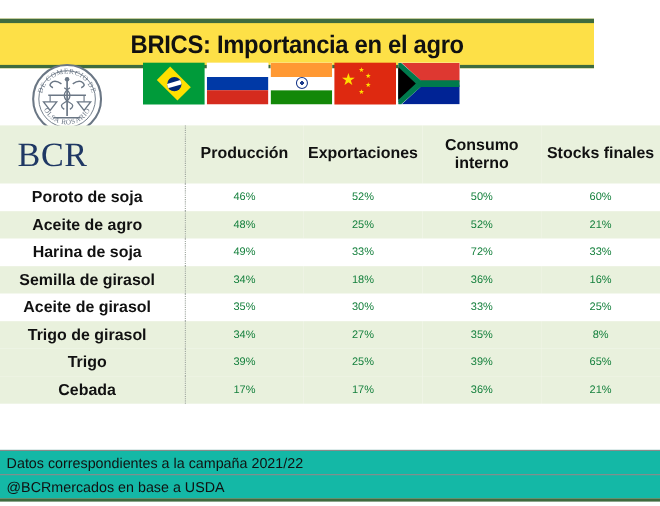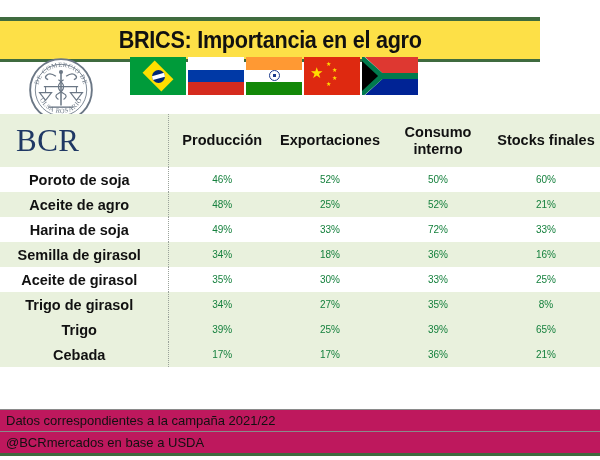--- a/index.html
+++ b/index.html
@@ -222,21 +222,21 @@
     width: 600px;
   }
   .note {
     height: 22px;
     line-height: 22px;
     font-size: 13px;
     color: #111111;
     padding-left: 6px;
     border-top: 1px solid #8a8a8a;
     box-sizing: border-box;
-    background: #be185d;
+    background: #14b8a6;
     font-family: "Liberation Sans Narrow", "Liberation Sans", sans-serif;
   }
   .bottom-rule {
     height: 3px;
     background: #3f6b3f;
   }
 </style>
 </head>
 <body>
 

